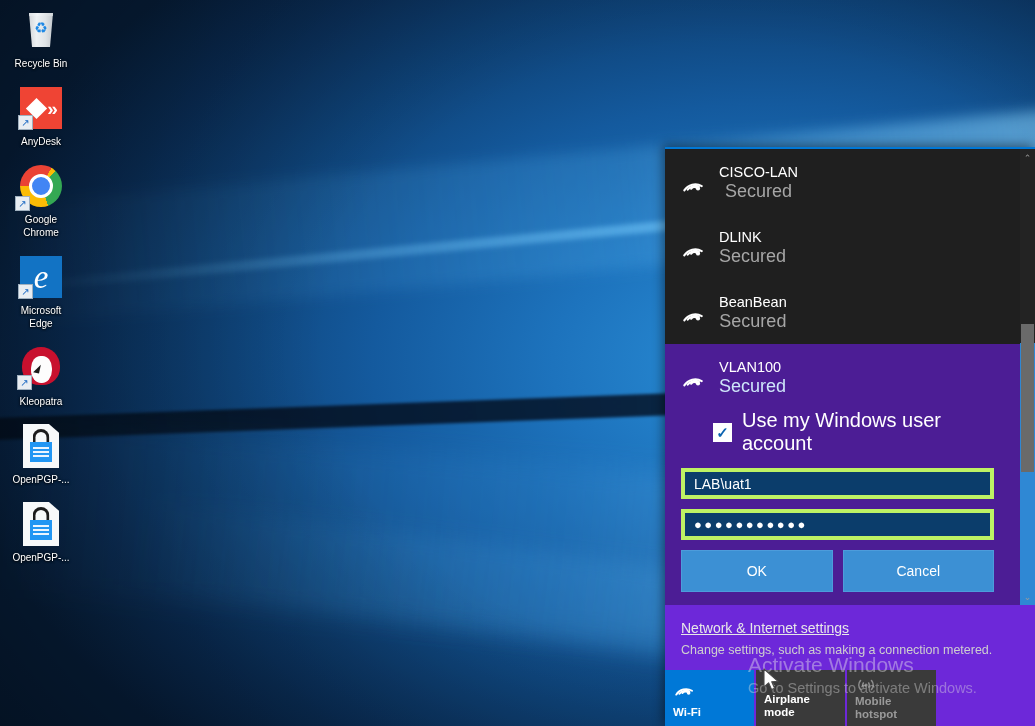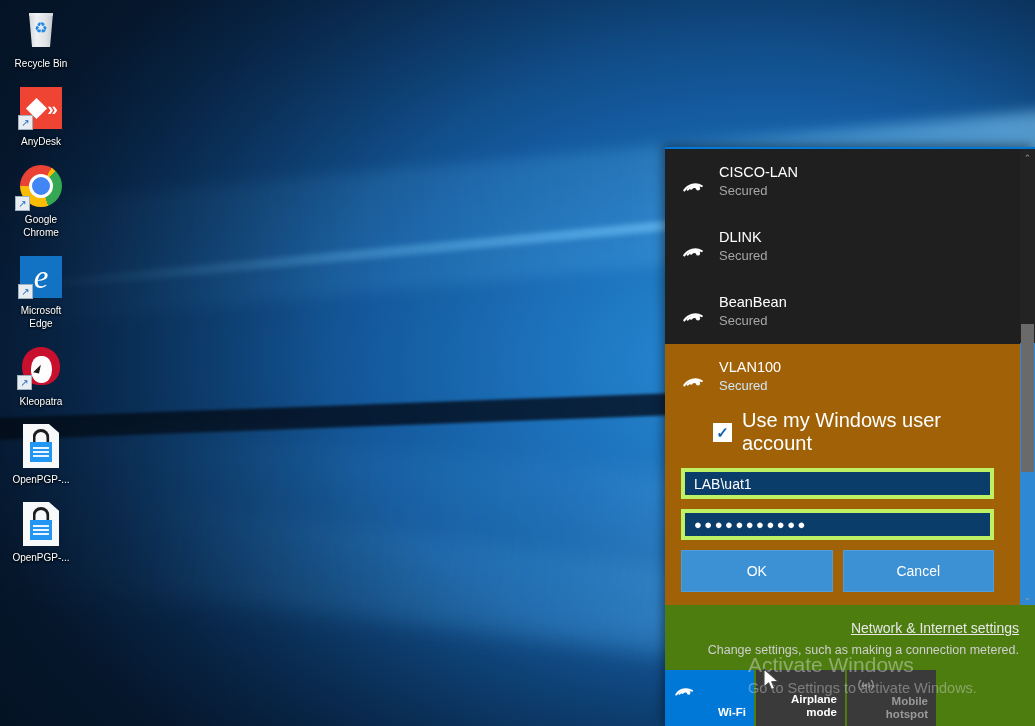--- a/index.html
+++ b/index.html
@@ -241,32 +241,32 @@
 
   .net-item {
     display: flex; align-items: center;
     gap: 12px;
     padding: 12px 14px 12px 16px;
     min-height: 65px;
     cursor: default;
   }
   .net-item .labels { display: flex; flex-direction: column; gap: 2px; }
   .net-name { font-size: 14.5px; color: #ffffff; line-height: 17px; }
-  .net-status { font-size: 13px; color: #a6a6a6; line-height: 16px; }
+  .net-status { font-size: 18px; color: #a6a6a6; line-height: 16px; text-align: center; }
 
   .wifi-ico {
     width: 26px; height: 22px;
     flex: none;
     position: relative;
   }
   .wifi-ico svg { display: block; }
 
   
   #selected-network {
-    background: #a16207;
+    background: #4c1d95;
     padding: 0 10px 14px 0;
   }
   #selected-network .net-status { color: #cfe6fa; }
 
   .cred-area { padding: 0 16px 0 16px; }
   .cred-prompt {
     color: #ffffff; font-size: 14px;
     padding: 6px 0 12px 32px;
     line-height: 18px;
   }
@@ -340,24 +340,23 @@
   }
   #sb-track-blue {
     position: absolute;
     left: 0; top: 194px; width: 15px; bottom: 0;
     background: #2f88d4;
   }
 
   
   #flyout-footer {
     flex: 1 1 auto;
-    background: #4d7c0f;
+    background: #6d28d9;
     padding: 14px 16px 0 16px;
     position: relative;
-    text-align: right;
   }
   #settings-link {
     color: #e8e8e8; font-size: 14px;
     text-decoration: underline;
     cursor: pointer;
     display: inline-block;
   }
   #settings-sub {
     color: #cfcfcf; font-size: 12.5px;
     margin-top: 5px;

